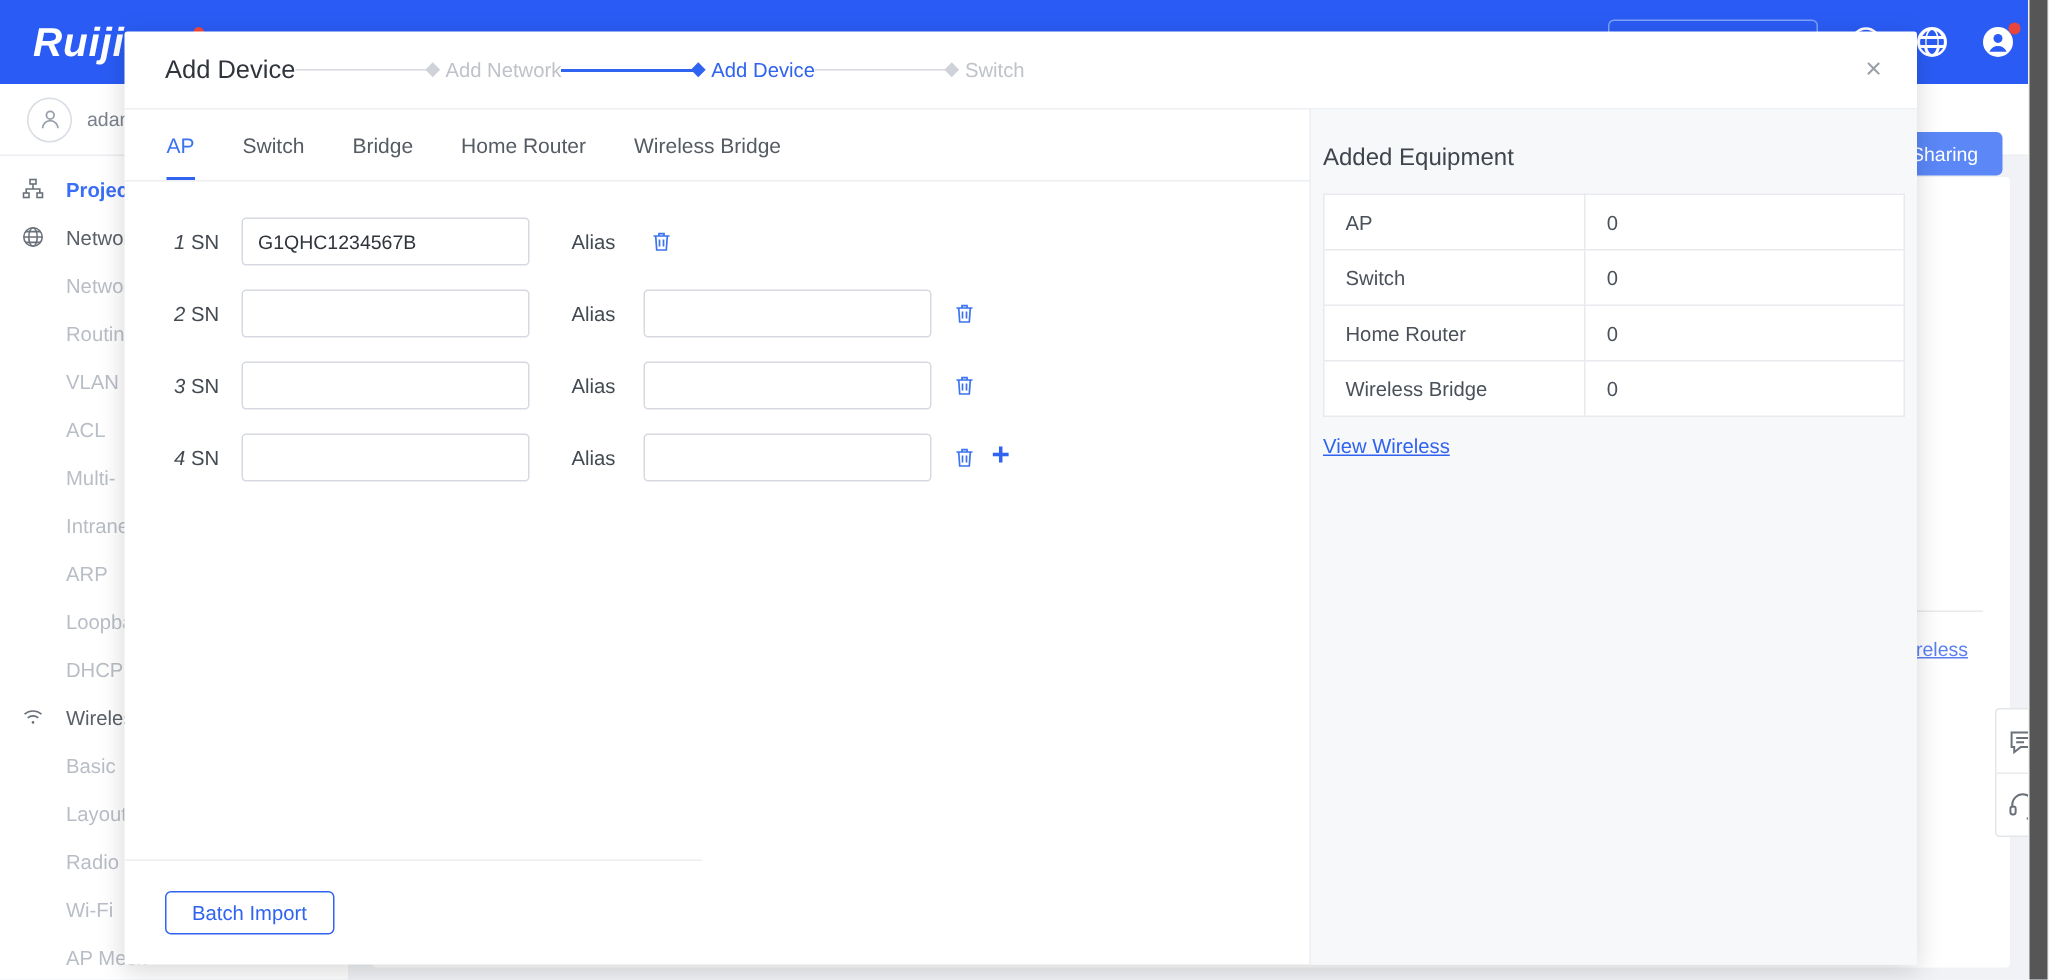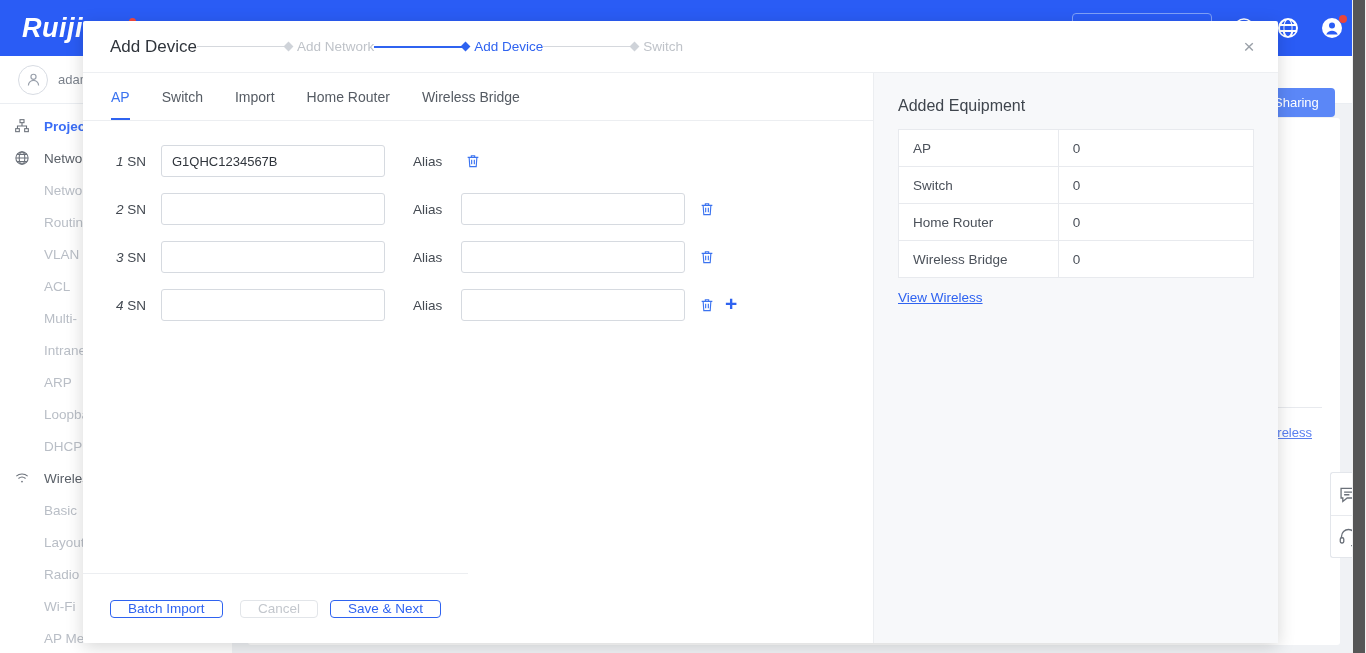--- a/index.html
+++ b/index.html
@@ -128,37 +128,37 @@
          margin-right:5px; }
   .step.active .dot { background:#2f63f0; }
   #modal-close {
     position:absolute; right:16px; top:50%; transform:translateY(-50%);
     width:26px; height:26px; display:flex; align-items:center; justify-content:center;
     font-size:19px; color:#9aa0a8; cursor:pointer; line-height:1;
   }
 
   #modal-body { display:flex; height:570px; }
   #left-pane { width:790px; position:relative; }
-  #right-pane { flex:1; background:#f7f8fa; border-left:1px solid #eceef1; padding:24px 24px; }
+  #right-pane { flex:1; background:#f7f8fa; border-left:1px solid #eceef1; padding:24px 8px; }
 
   
   #tabs { display:flex; padding-left:28px; border-bottom:1px solid #eceef1; }
   .tab {
     padding:16px 0 13px; margin-right:32px; font-size:14px; color:#555b63;
     cursor:pointer; border-bottom:2px solid transparent; white-space:nowrap;
   }
   .tab.active { color:#3b73f0; border-bottom-color:#2f63f0; }
 
   
   #rows { padding:20px 0 0 28px; }
   .frow { display:flex; align-items:center; height:40px; margin-bottom:8px; }
   .sn-label { width:40px; text-align:center; font-size:13.5px; color:#444a52; white-space:nowrap; }
   .sn-label i { font-style:italic; }
   .fld {
-    width:224px; height:32px; border:1px solid #d6dae0; border-radius:3px;
+    width:192px; height:32px; border:1px solid #d6dae0; border-radius:3px;
     padding:0 10px; font-size:13px; color:#30353c; outline:none;
     font-family:"Liberation Sans", sans-serif; background:#fff;
   }
   .fld.sn { margin-left:10px; }
   .alias-label { margin-left:28px; width:38px; font-size:13.5px; color:#444a52; white-space:nowrap; }
   .fld.alias { margin-left:10px; }
   .icn-del { margin-left:14px; width:16px; height:16px; color:#3b73f0; cursor:pointer; }
   .icn-del svg { width:16px; height:16px; display:block; }
   .icn-add { margin-left:10px; width:16px; height:16px; color:#2f63f0; cursor:pointer;
              font-size:21px; line-height:13px; font-weight:bold; }
@@ -176,21 +176,21 @@
     color:#2f63f0; text-decoration:underline; cursor:pointer;
   }
 
   
   #modal-foot {
     position:absolute; left:0; right:405px; bottom:0; height:70px;
     border-top:1px solid #eceef1; display:flex; align-items:center;
     padding:0 27px;
   }
   .btn {
-    height:18px; padding:0 17px; border-radius:4px; font-size:13.5px;
+    height:29px; padding:0 17px; border-radius:4px; font-size:13.5px;
     cursor:pointer; background:#fff; font-family:"Liberation Sans", sans-serif;
     white-space:nowrap;
   }
   .btn.primary-o { border:1px solid #2f63f0; color:#2f63f0; }
   .btn.ghost { border:1px solid #e2e5e9; color:#c3c7cd; cursor:default; }
   #foot-right { margin-left:auto; display:flex; gap:12px; }
 </style>
 </head>
 <body>
 
@@ -341,21 +341,21 @@
     </div>
     <div id="modal-close">×</div>
   </div>
 
   <div id="modal-body">
 
     <div id="left-pane">
       <div id="tabs">
         <div class="tab active">AP</div>
         <div class="tab">Switch</div>
-        <div class="tab">Import</div>
+        <div class="tab">Bridge</div>
         <div class="tab">Home Router</div>
         <div class="tab">Wireless Bridge</div>
       </div>
 
       <div id="rows">
 
         <div class="frow">
           <span class="sn-label"><i>1</i> <span>SN</span></span>
           <input class="fld sn" type="text" value="G1QHC1234567B" style="">
           <span class="alias-label">Alias</span>
@@ -404,24 +404,20 @@
               <path d="M10 10v7M14 10v7"></path>
             </svg>
           </span>
           <span class="icn-add">+</span>
         </div>
 
       </div>
 
       <div id="modal-foot">
         <button class="btn primary-o">Batch Import</button>
-        <div id="foot-right">
-          <button class="btn ghost">Cancel</button>
-          <button class="btn primary-o">Save &amp; Next</button>
-        </div>
       </div>
     </div>
 
     <div id="right-pane">
       <div id="eq-title">Added Equipment</div>
       <table id="eq-table">
         <tbody>
             <tr>
           <td>AP</td>
           <td class="val">0</td>

